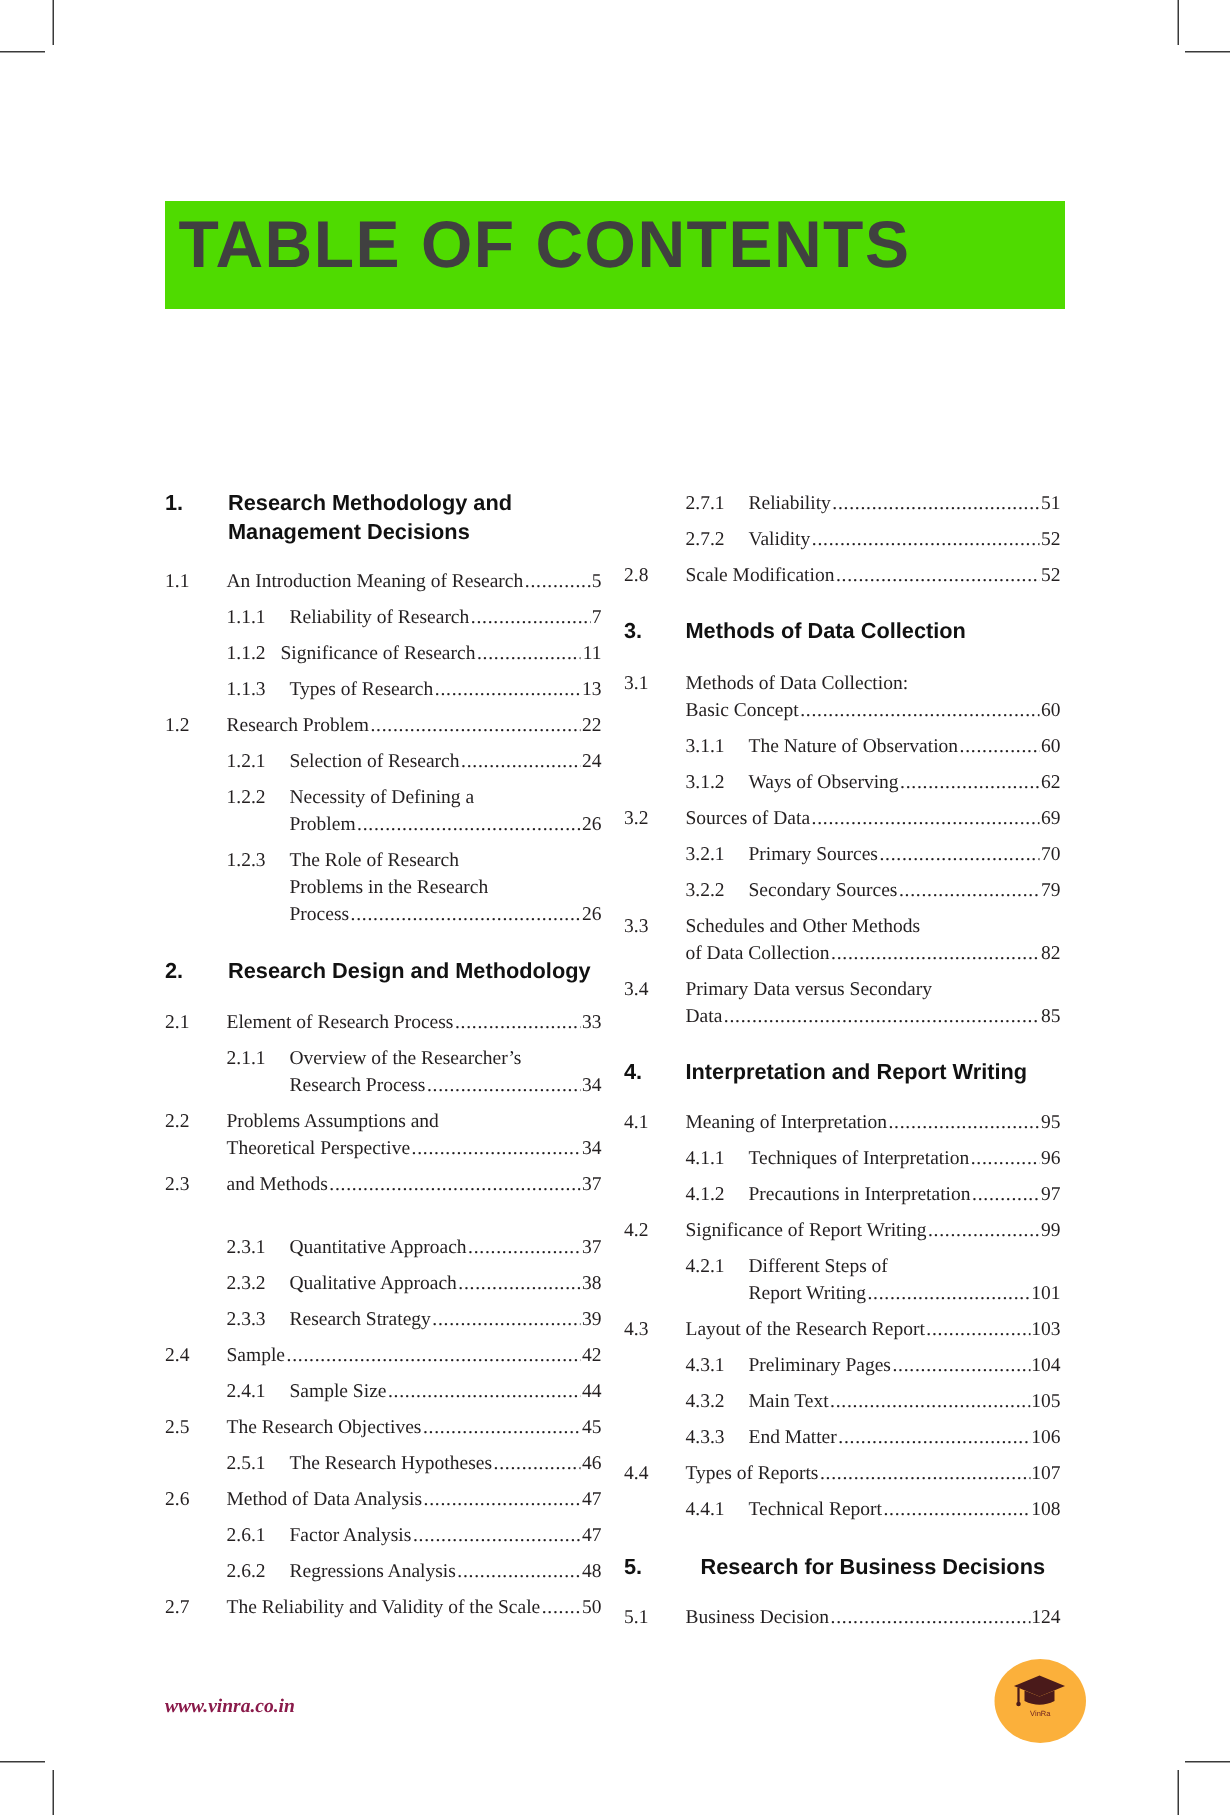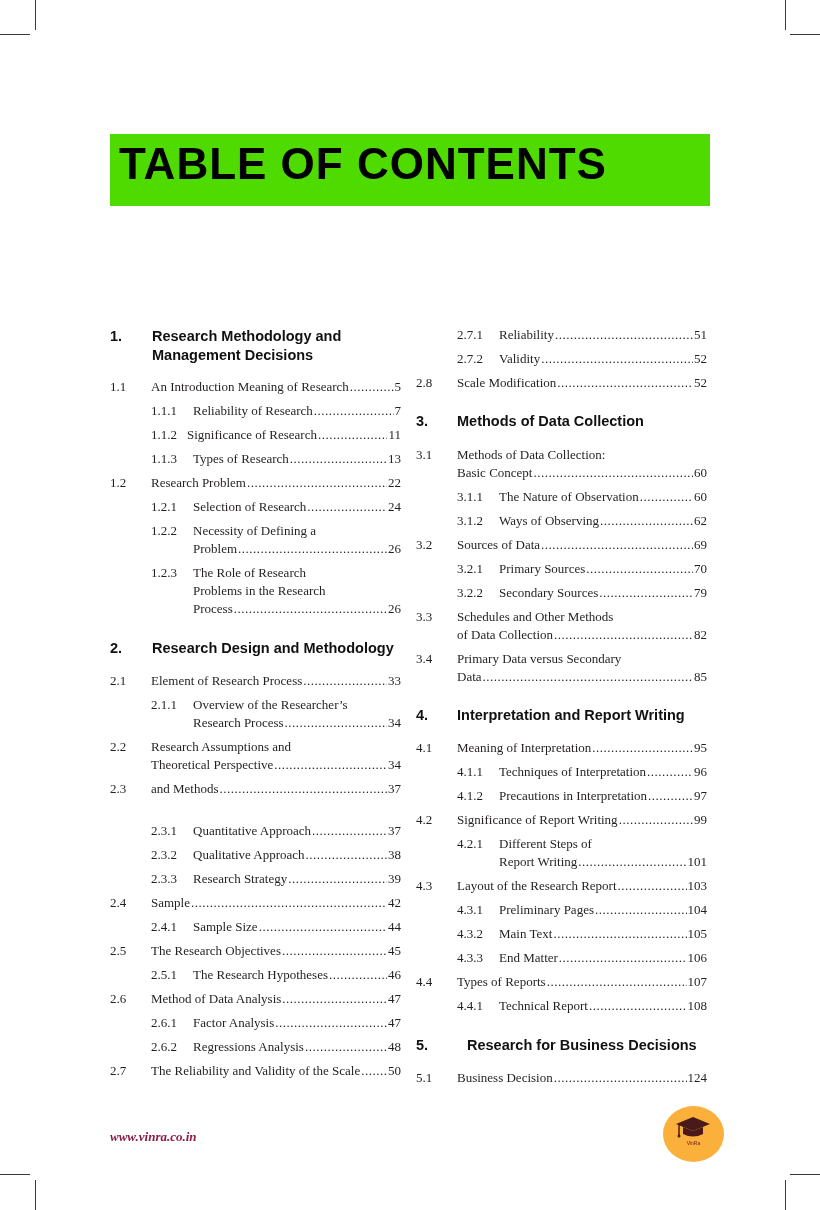--- a/index.html
+++ b/index.html
@@ -1,21 +1,21 @@
 <!DOCTYPE html>
 <html><head>
 <meta charset="utf-8">
 <style>
   html, body { margin:0; padding:0; background:#ffffff; }
   body { width:820px; height:1210px; position:relative; overflow:hidden;
          font-family:"Liberation Serif","DejaVu Serif",serif; color:#231f20; }
   .crop { position:absolute; background:#3a3a3a; }
   .title-bar { position:absolute; left:110px; top:134px; width:600px; height:72px; background:#4fdb00; }
   .title-bar .t { position:absolute; left:9px; top:4px; font-family:"Liberation Sans","DejaVu Sans",sans-serif;
-        font-weight:bold; font-size:44px; color:#000000; letter-spacing:1px; line-height:52px; }
+        font-weight:bold; font-size:44px; color:#404040; letter-spacing:1px; line-height:52px; }
   .entry { position:absolute; font-size:13px; line-height:18px; }
   .num { position:absolute; left:0; }
   .line { display:flex; align-items:baseline; white-space:nowrap; }
   .line .dots { flex:1; overflow:hidden; white-space:nowrap; margin:0 1px; letter-spacing:0.5px; }
   .line .dots::after { content:"...................................................................................................................................................."; }
   .chapter { position:absolute; font-family:"Liberation Sans","DejaVu Sans",sans-serif; font-weight:bold; font-size:14.5px; line-height:19px; color:#111; }
   .footer-url { position:absolute; left:110px; top:1129px; font-family:"Liberation Serif","DejaVu Serif",serif;
         font-style:italic; font-weight:bold; font-size:13px; color:#8a1a4a; }
   .logo { position:absolute; left:663px; top:1106px; width:61px; height:56px; border-radius:50%; background:#fbb03b; }
   .logo svg { position:absolute; left:12px; top:10px; }
@@ -132,21 +132,21 @@
     <span class="num">2.1.1</span>
     <div style="margin-left:42px;">Overview of the Researcher’s</div>
     <div class="line" style="margin-left:42px;">
         <span>Research Process</span>
         <span class="dots"></span>
         <span>34</span>
       </div>
   </div>
   <div class="entry" style="left:110px;top:738px;width:291px;">
     <span class="num">2.2</span>
-    <div style="margin-left:41px;">Research Assumptions and</div>
+    <div style="margin-left:41px;">Problems Assumptions and</div>
     <div class="line" style="margin-left:41px;">
         <span>Theoretical Perspective</span>
         <span class="dots"></span>
         <span>34</span>
       </div>
   </div>
   <div class="entry" style="left:110px;top:780px;width:291px;">
     <span class="num">2.3</span>
     <div class="line" style="margin-left:41px;">
         <span>and Methods</span>

